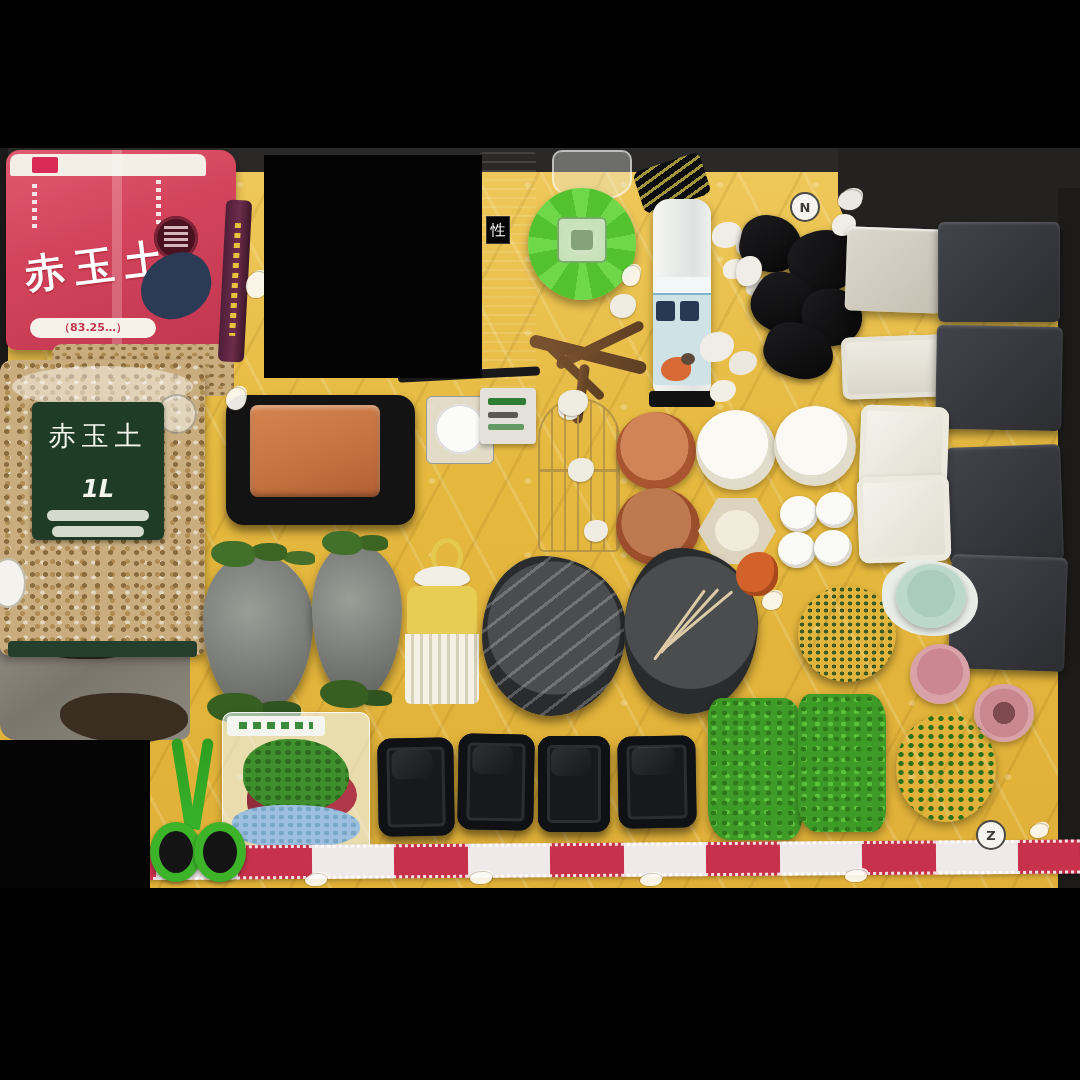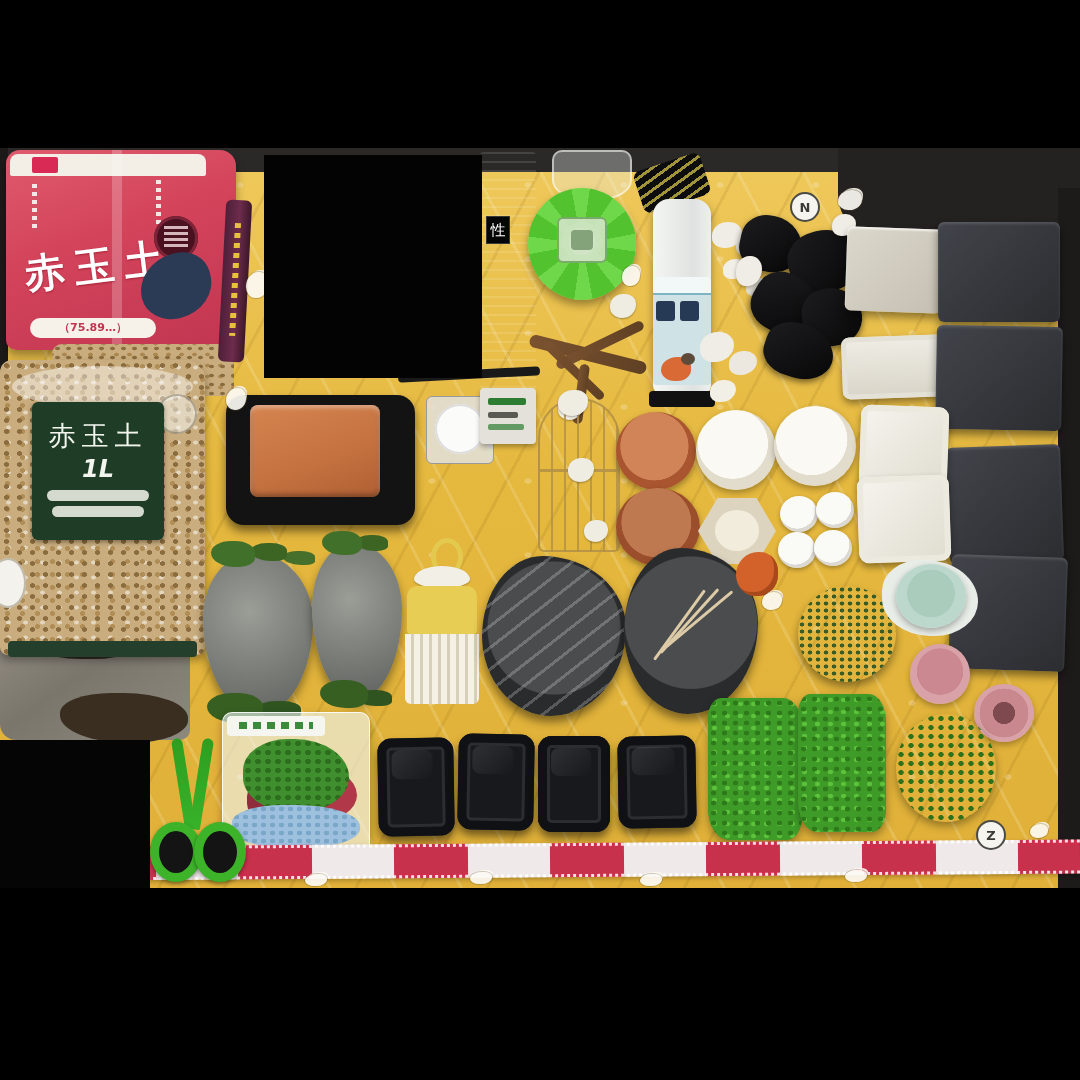--- a/index.html
+++ b/index.html
@@ -45,21 +45,21 @@
   
   .clearbag{background:var(--granule);border-radius:12px 18px 8px 8px;box-shadow:0 5px 9px rgba(0,0,0,.35);
       background-image:radial-gradient(#8a6c3e 2.4px,transparent 3px),radial-gradient(#b08d55 2.4px,transparent 3px),
       radial-gradient(rgba(255,255,255,.5) 2px,transparent 2.6px);
       background-size:13px 11px,15px 13px,17px 15px;}
   .clearbag .shine{position:absolute;left:6%;top:2%;width:88%;height:14%;background:rgba(255,255,255,.45);border-radius:50%;}
   .clearbag .crimp{position:absolute;left:4%;bottom:-2px;width:92%;height:16px;background:#24402c;border-radius:4px;}
   .glabel{position:absolute;background:var(--green_label_bg);border-radius:6px;box-shadow:0 2px 5px rgba(0,0,0,.4);
       color:#f2f4ee;text-align:center;}
   .glabel .t1{font-size:27px;letter-spacing:6px;margin-top:16px;}
-  .glabel .t2{font-size:24px;font-weight:bold;margin-top:1px;font-style:italic;}
+  .glabel .t2{font-size:24px;font-weight:bold;margin-top:21px;font-style:italic;}
   .glabel .pill{margin:7px auto 0;width:78%;height:11px;background:#e9ebe2;border-radius:6px;opacity:.9;}
   .glabel .pill.p2{margin-top:5px;width:70%;}
   .clearbag .rbadge{position:absolute;right:8px;top:34px;width:40px;height:40px;border-radius:50%;
       background:rgba(245,245,240,.55);box-shadow:inset 0 0 0 2px rgba(120,110,90,.5);}
   
   .graybag{background:linear-gradient(145deg,#9a948a,#7b766c 50%,#8e897e);border-radius:14px 40% 10px 16px;}
   .graybag .mouth{position:absolute;left:8%;top:6%;width:70%;height:40%;background:#2c261d;border-radius:50% 60% 45% 55%;}
   .graybag .soil{position:absolute;left:14%;top:12%;width:52%;height:26%;background:#6a5436;border-radius:50%;
       background-image:radial-gradient(#4a3a24 2px,transparent 2.6px);background-size:9px 8px;}
   
@@ -206,21 +206,21 @@
       <div class="topband"></div>
       <div class="logo"></div>
       <div class="fold"></div>
       <div class="minitxt" style="left:26px;top:34px;"></div>
       <div class="minitxt" style="left:150px;top:30px;"></div>
       <div class="title">赤玉土</div>
       <div class="badge">
           <i></i>
         </div>
       <div class="navy"></div>
-      <div class="sizestrip">（75.89…）</div>
+      <div class="sizestrip">（83.25…）</div>
     </div>
     <div class="it granules" style="left:52px;top:196px;width:182px;height:52px;"></div>
 
     <div class="it stick1" style="left:222px;top:52px;width:26px;height:162px;">
         <i></i>
       </div>
 
     <div class="it graybag" style="left:0;top:442px;width:190px;height:150px;">
       <div class="mouth"></div>
       <div class="soil"></div>

